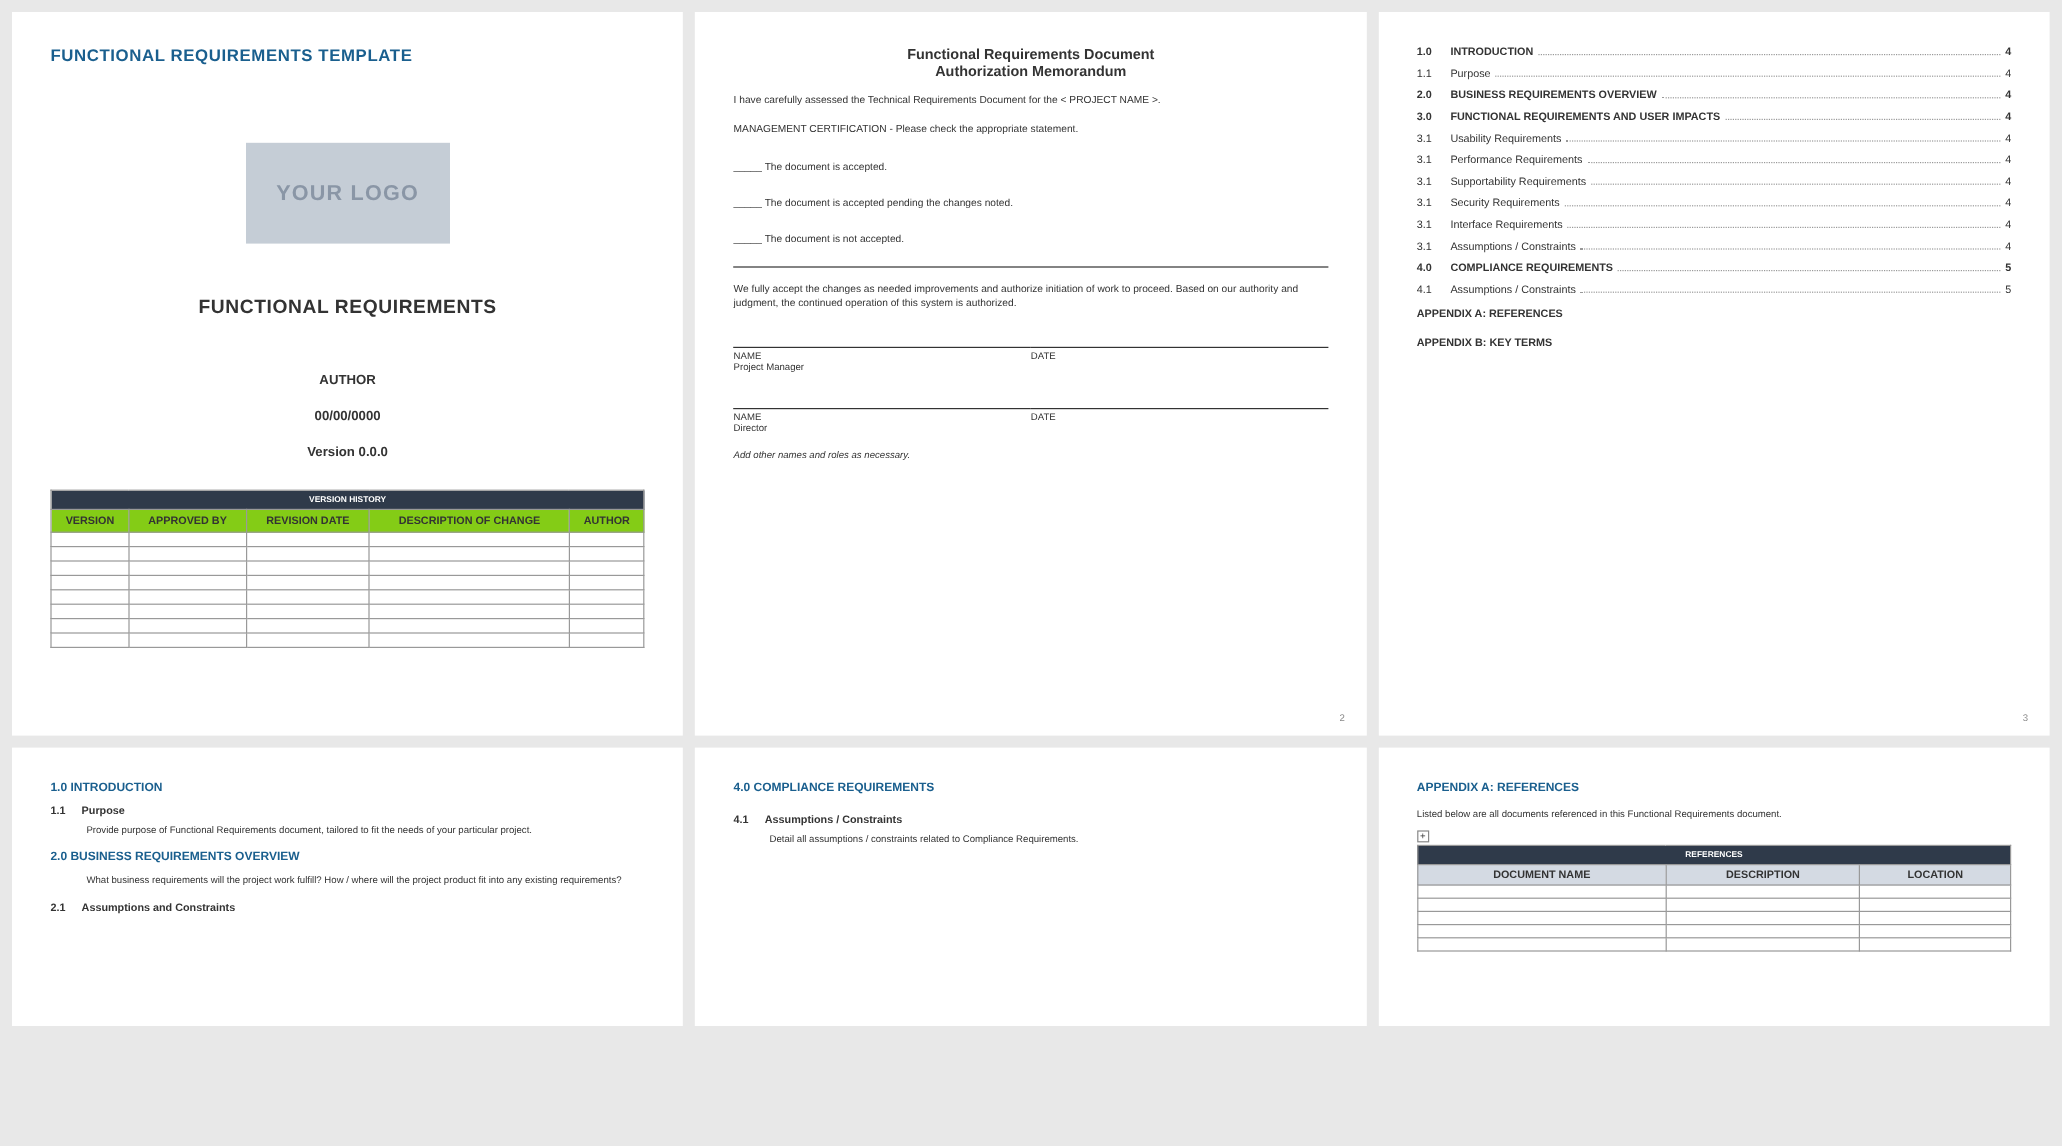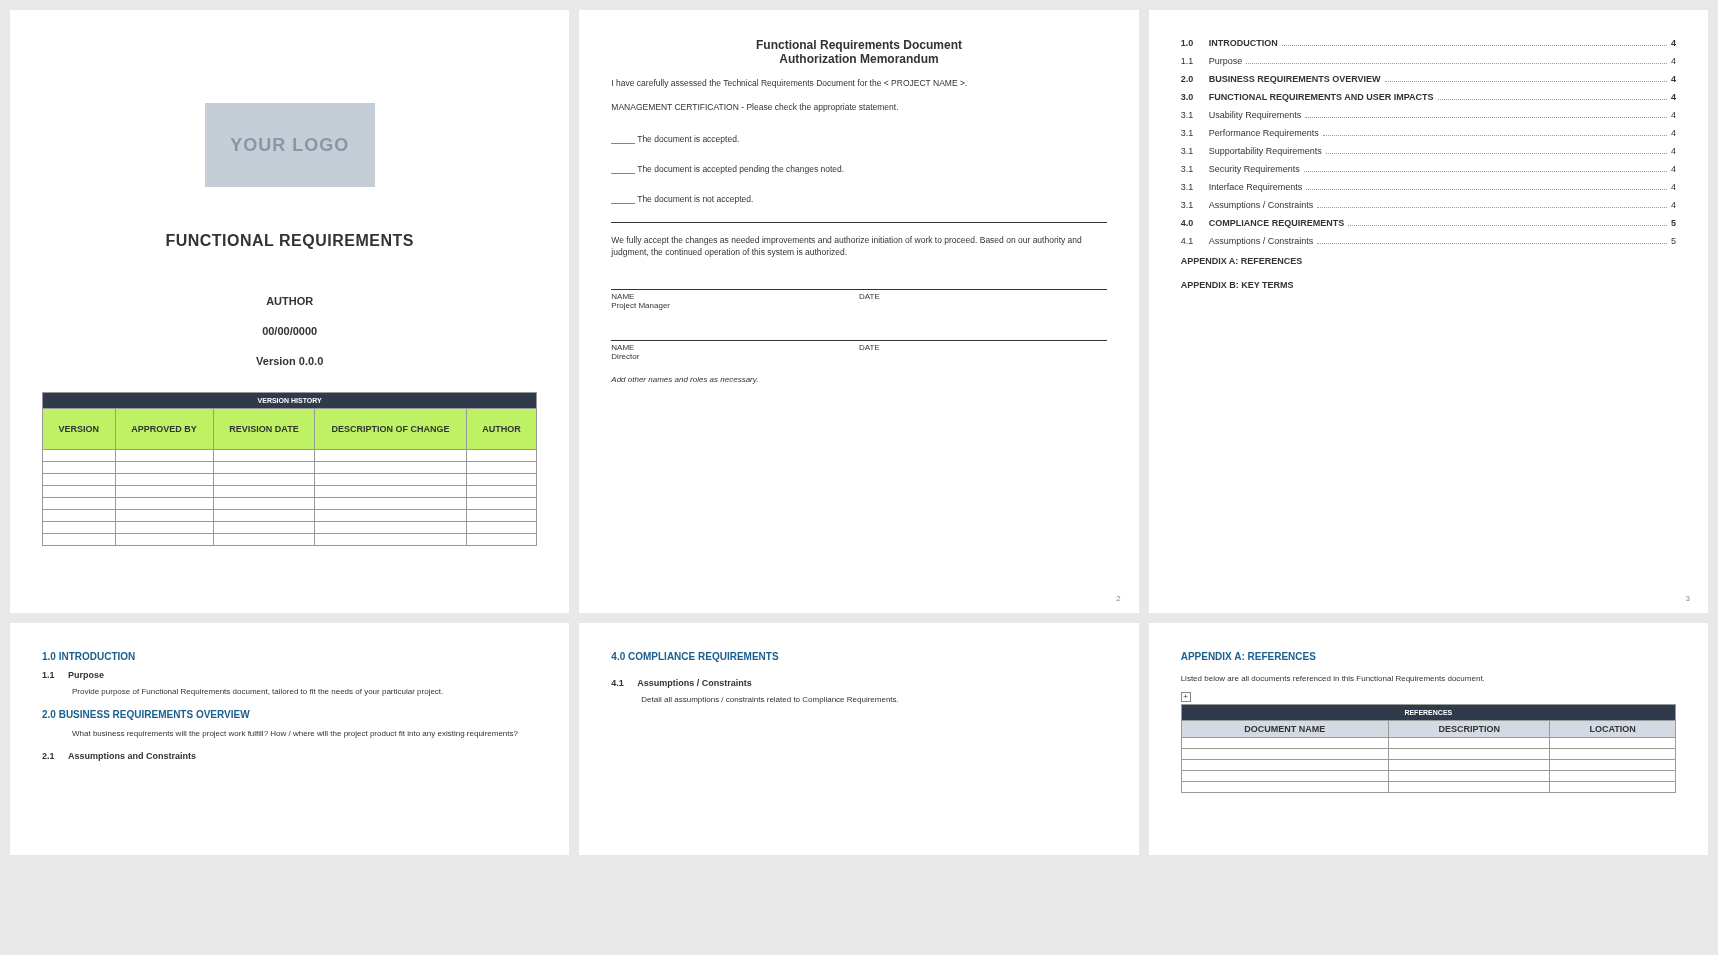--- a/index.html
+++ b/index.html
@@ -8,21 +8,21 @@
 .page{background:#fff;width:560px;height:603px;padding:28px 32px;position:relative;font-size:9px;color:#333}
 .page.short{height:232px;overflow:hidden}
 .p1 .title{color:#1a5f8e;font-weight:bold;font-size:14px;letter-spacing:.5px}
 .p1 .logo{background:#c5cdd6;width:170px;height:84px;margin:65px auto 0;display:flex;align-items:center;justify-content:center;color:#8a96a6;font-weight:bold;font-size:18px;letter-spacing:1px}
 .p1 .heading{text-align:center;font-weight:bold;font-size:16px;margin-top:45px;letter-spacing:.5px}
 .p1 .author{text-align:center;font-weight:bold;font-size:11px;margin-top:45px}
 .p1 .date{text-align:center;font-weight:bold;font-size:11px;margin-top:18px}
 .p1 .version{text-align:center;font-weight:bold;font-size:11px;margin-top:18px}
 .vh-table{margin-top:25px;width:100%;border-collapse:collapse;font-size:7px}
 .vh-table th{background:#2f3a4a;color:#fff;padding:4px;font-weight:bold;border:1px solid #999}
-.vh-table .sub th{background:#bef264;color:#333;padding:15px}
+.vh-table .sub th{background:#84cc16;color:#333;padding:4px}
 .vh-table td{border:1px solid #999;height:12px}
 .p2 .dt{text-align:center;font-weight:bold;font-size:12px}
 .p2 p{font-size:8.5px;margin-top:12px;line-height:1.4}
 .p2 .chk{font-size:8.5px;margin-top:20px}
 .p2 .chk::before{content:"_____ "}
 .p2 hr{margin-top:18px;border:0;border-top:1px solid #333}
 .p2 .sig{display:flex;margin-top:30px}
 .p2 .sig>div{flex:1}
 .p2 .sl{border-top:1px solid #333;font-size:8px;padding-top:2px}
 .p2 .note{font-size:8px;font-style:italic;margin-top:14px}
@@ -43,20 +43,21 @@
 .ref-table{width:100%;border-collapse:collapse;font-size:7px}
 .ref-table th{background:#2f3a4a;color:#fff;padding:4px;border:1px solid #999}
 .ref-table .sub th{background:#d4dae3;color:#333;padding:3px}
 .ref-table td{border:1px solid #999;height:11px}
 </style>
 </head>
 <body>
 
 <div class="row">
 <div class="page p1">
+ <div class="title">FUNCTIONAL REQUIREMENTS TEMPLATE</div>
  <div class="logo">YOUR LOGO</div>
  <div class="heading">FUNCTIONAL REQUIREMENTS</div>
  <div class="author">AUTHOR</div>
  <div class="date">00/00/0000</div>
  <div class="version">Version 0.0.0</div>
  <table class="vh-table">
   <tbody>
           <tr>
             <th colspan="5">VERSION HISTORY</th>
           </tr>

